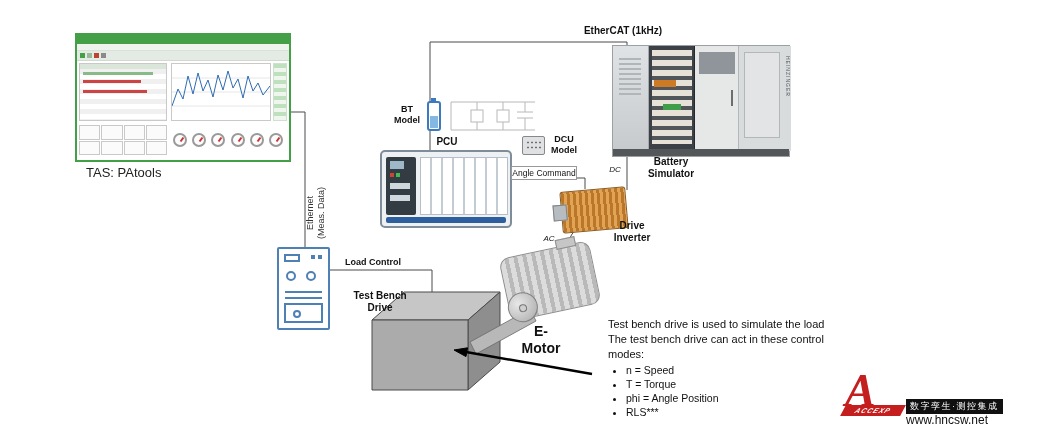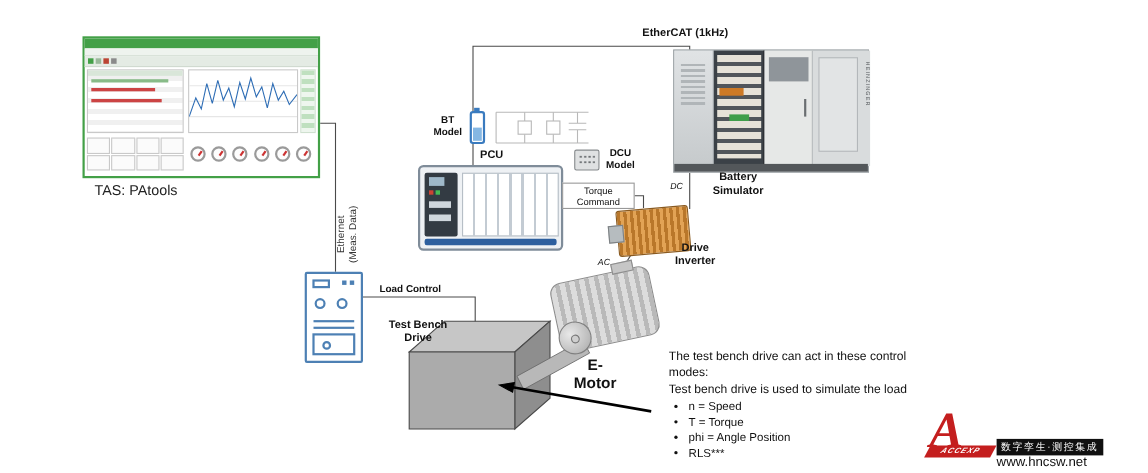--- a/index.html
+++ b/index.html
@@ -275,35 +275,35 @@
     </svg>
   </div>
 
   <div class="equip dcu-icon">
       <i></i>
     </div>
 
   <div class="lbl l-tas">TAS: PAtools</div>
   <div class="lbl l-ethernet">Ethernet (Meas. Data)</div>
   <div class="lbl l-load">Load Control</div>
-  <div class="lbl l-torque">Torque Command</div>
+  <div class="lbl l-torque">Angle Command</div>
   <div class="lbl l-dc">DC</div>
   <div class="lbl l-ac">AC</div>
   <div class="lbl l-ethercat">EtherCAT (1kHz)</div>
   <div class="lbl l-btmodel">BT Model</div>
   <div class="lbl l-pcu">PCU</div>
   <div class="lbl l-dcu">DCU Model</div>
   <div class="lbl l-batsim">Battery Simulator</div>
   <div class="lbl l-inverter">Drive Inverter</div>
   <div class="lbl l-emotor">E-Motor</div>
   <div class="lbl l-tbd">Test Bench Drive</div>
 
   <div class="a-load">
+    <div>Test bench drive is used to simulate the load</div>
     <div>The test bench drive can act in these control modes:</div>
-    <div>Test bench drive is used to simulate the load</div>
     <ul>
       <li>n = Speed</li>
       <li>T = Torque</li>
       <li>phi = Angle Position</li>
       <li>RLS***</li>
     </ul>
   </div>
 
   <div class="logo-a">A</div>
   <div class="logo-swoosh">ACCEXP</div>

